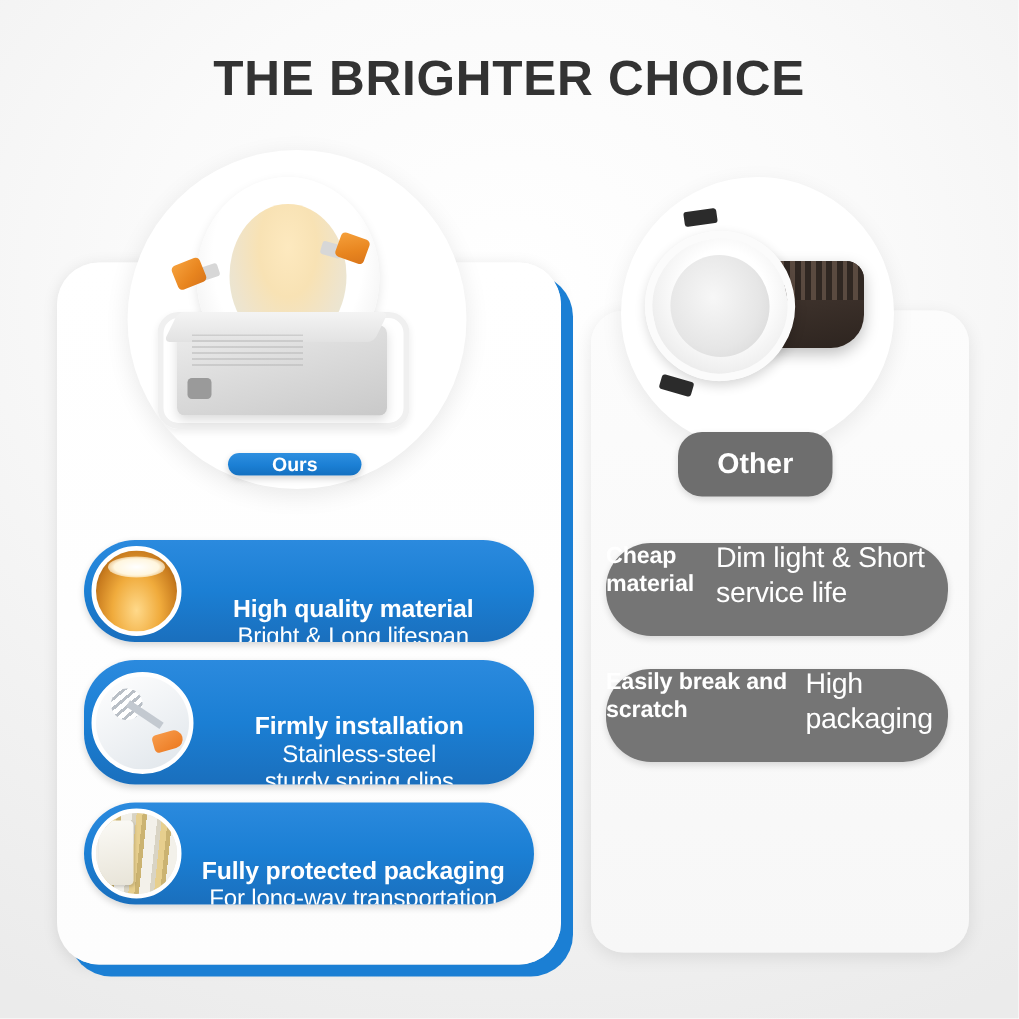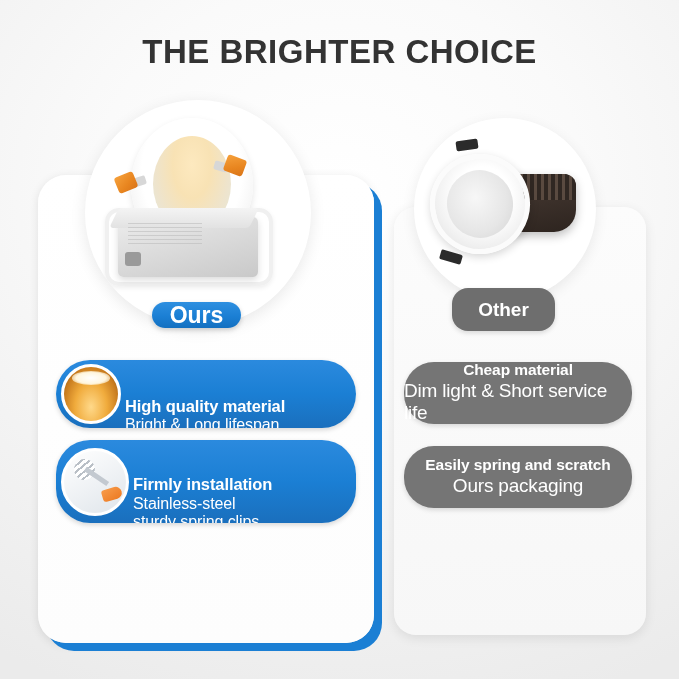--- a/index.html
+++ b/index.html
@@ -223,22 +223,22 @@
     justify-content: center;
     border-radius: 16px;
     color: #ffffff;
     font-weight: bold;
     z-index: 8;
   }
   .badge-ours {
     left: 152px;
     top: 302px;
     width: 89px;
-    height: 26px;
-    font-size: 23px;
+    height: 15px;
+    font-size: 13px;
     background: linear-gradient(180deg, #2e8fe0 0%, #1b7fd4 55%, #1470c0 100%);
     box-shadow: 0 2px 5px rgba(0,0,0,0.18);
   }
   .badge-other {
     left: 452px;
     top: 288px;
     width: 103px;
     height: 43px;
     font-size: 19px;
     background: #6e6e6e;
@@ -328,20 +328,21 @@
   .th-pack .card-front {
     position: absolute; left: 4%; top: 10%;
     width: 42%; height: 78%;
     background: linear-gradient(170deg, #fbfaf6 0%, #e8e4d8 100%);
     border-radius: 3px;
     box-shadow: 1px 1px 2px rgba(0,0,0,.15);
   }
 
   .pill-text {
     flex: 1 1 auto;
+    text-align: center;
     color: #ffffff;
     padding: 0 10px 0 4px;
     line-height: 1.16;
     margin-top: 44px;
   }
   .pill-title {
     font-size: 16.5px;
     font-weight: bold;
     letter-spacing: -0.1px;
   }
@@ -359,22 +360,21 @@
     width: 228px;
     z-index: 4;
   }
   .box-other {
     width: 228px;
     height: 62px;
     border-radius: 30px;
     background: #757575;
     box-shadow: 0 2px 5px rgba(0,0,0,0.14);
     display: flex;
-    flex-direction: column;
-    align-items: center;
+    flex-direction: row;
     justify-content: center;
     color: #ffffff;
     margin-bottom: 22px;
     line-height: 1.2;
   }
   .box-title {
     font-size: 15.5px;
     font-weight: bold;
     letter-spacing: -0.1px;
   }
@@ -446,29 +446,41 @@
         <div class="orange"></div>
       </div>
     </div>
     <div class="pill-text">
       <div class="pill-title">Firmly installation</div>
       <div class="pill-sub">Stainless-steel</div>
       <div class="pill-sub">sturdy spring clips</div>
     </div>
   </div>
 
+  <div class="pill-ours h3">
+    <div class="thumb">
+      <div class="th-pack">
+        <div class="rows"></div>
+        <div class="card-front"></div>
+      </div>
+    </div>
+    <div class="pill-text">
+      <div class="pill-title">Fully protected packaging</div>
+      <div class="pill-sub">For long-way transportation</div>
+    </div>
+  </div>
 
 </div>
 
 <div class="other-features">
 
   <div class="box-other">
     <div class="box-title">Cheap material</div>
     <div class="box-sub">Dim light &amp; Short service life</div>
   </div>
 
 
   <div class="box-other">
-    <div class="box-title">Easily spring and scratch</div>
-    <div class="box-sub">Ours packaging</div>
+    <div class="box-title">Easily break and scratch</div>
+    <div class="box-sub">High packaging</div>
   </div>
 
 </div>
 
 </body></html>

